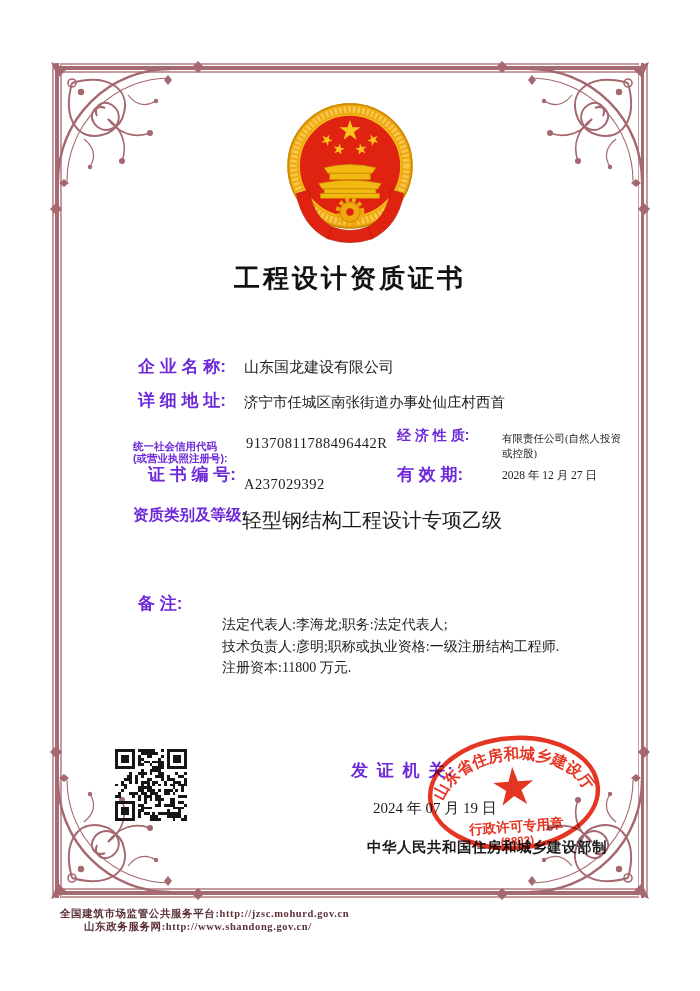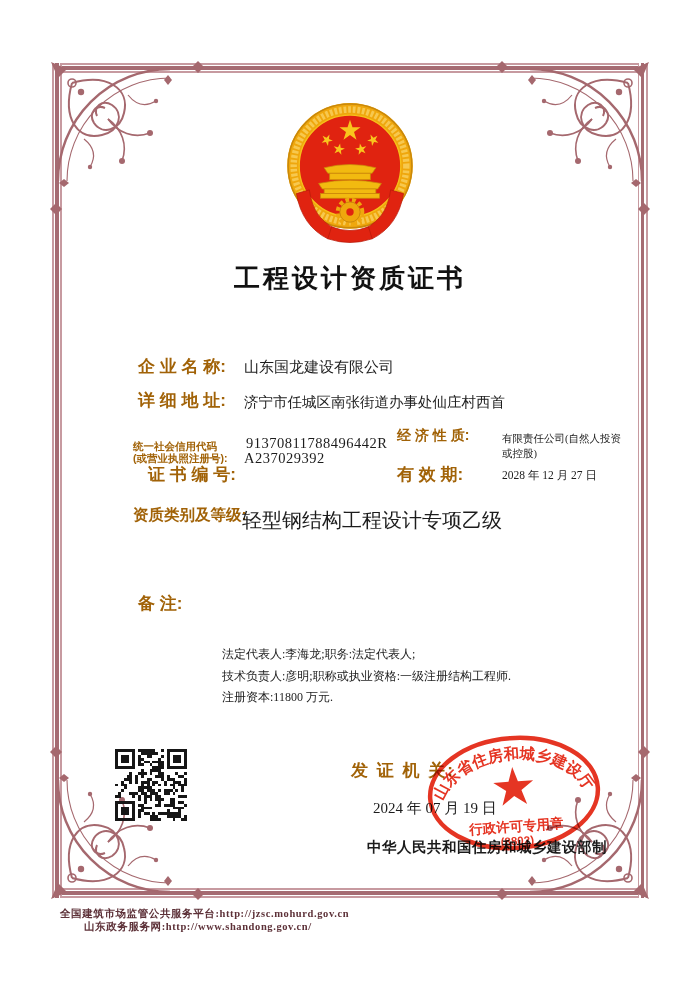--- a/index.html
+++ b/index.html
@@ -28,38 +28,38 @@
 
   
   .emblem{left:276px;top:92px;z-index:3;}
 
   
   .cert-title{left:0;top:261px;width:700px;text-align:center;
     font-family:"Liberation Sans","DejaVu Sans",sans-serif;
     font-weight:bold;font-size:26px;letter-spacing:3px;color:#111;}
 
   
-  .lab{font-family:"Liberation Sans","DejaVu Sans",sans-serif;font-weight:bold;color:#a16207;}
+  .lab{font-family:"Liberation Sans","DejaVu Sans",sans-serif;font-weight:bold;color:#6d28d9;}
   .val{font-family:"Liberation Serif","DejaVu Serif",serif;color:#1c1c1c;}
   .lab-company{left:138px;top:355px;font-size:17px;}
   .val-company{left:244px;top:358px;font-size:15px;}
   .lab-address{left:138px;top:389px;font-size:17px;}
   .val-address{left:244px;top:393px;font-size:14.5px;}
   .lab-credit{left:133px;top:427px;font-size:10.5px;line-height:12px;margin-top:13px;}
   .val-credit{left:246px;top:435px;font-size:14.5px;letter-spacing:.5px;}
   .lab-econ{left:397px;top:427px;font-size:14px;}
   .val-econ{left:502px;top:431px;font-size:10.5px;line-height:15px;}
   .lab-certno{left:138px;top:463px;font-size:17px;margin-left:10px;}
-  .val-certno{left:244px;top:450px;font-size:14.5px;letter-spacing:.5px;text-align:center;}
+  .val-certno{left:244px;top:476px;font-size:14.5px;letter-spacing:.5px;text-align:center;}
   .lab-valid{left:397px;top:463px;font-size:17px;text-align:right;}
   .val-valid{left:502px;top:468px;font-size:11.5px;}
   .lab-qual{left:133px;top:505px;font-size:15.5px;}
   .val-qual{left:242px;top:507px;font-size:20px;}
   .lab-remarks{left:138px;top:592px;font-size:17px;}
-  .val-remarks{left:222px;top:644px;font-size:12px;line-height:21.5px;}
+  .val-remarks{left:222px;top:614px;font-size:14px;line-height:21.5px;}
 
   
   .lab-authority{left:351px;top:759px;font-size:17px;letter-spacing:2px;z-index:4;}
   .val-date{left:373px;top:799px;font-size:15px;z-index:4;}
   .val-madeby{left:367px;top:838px;font-size:14.5px;z-index:4;
     font-family:"Liberation Sans","DejaVu Sans",sans-serif;font-weight:bold;color:#1b1b1b;letter-spacing:.5px;}
 
   
   .qr{left:115px;top:747px;width:72px;height:76px;z-index:5;}
 

